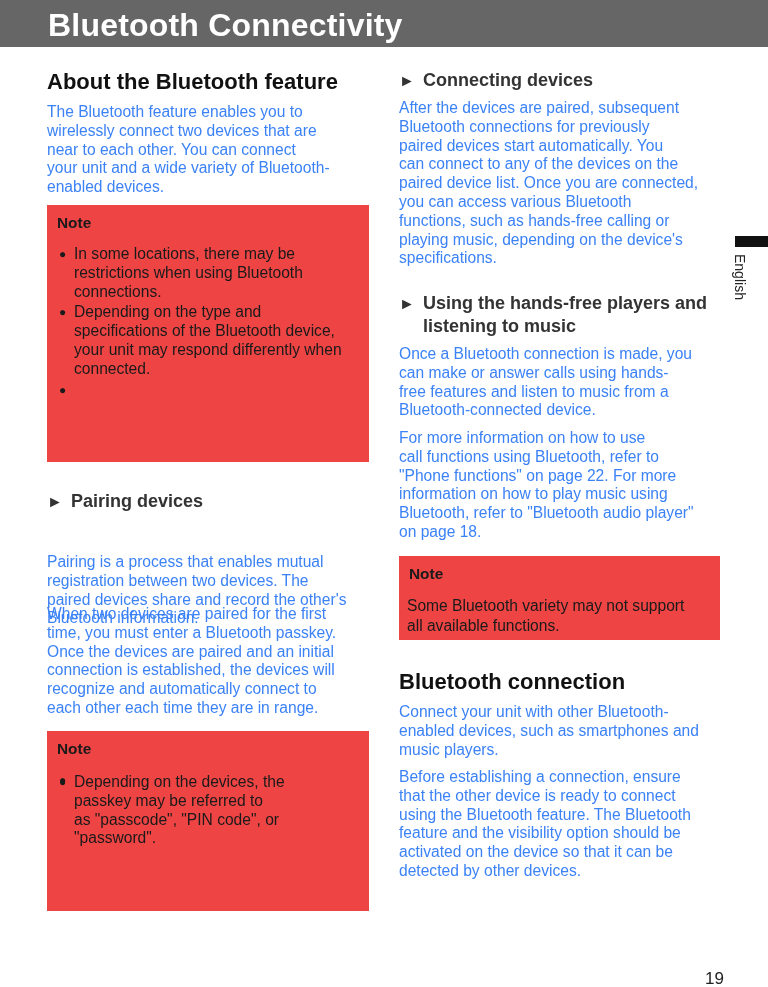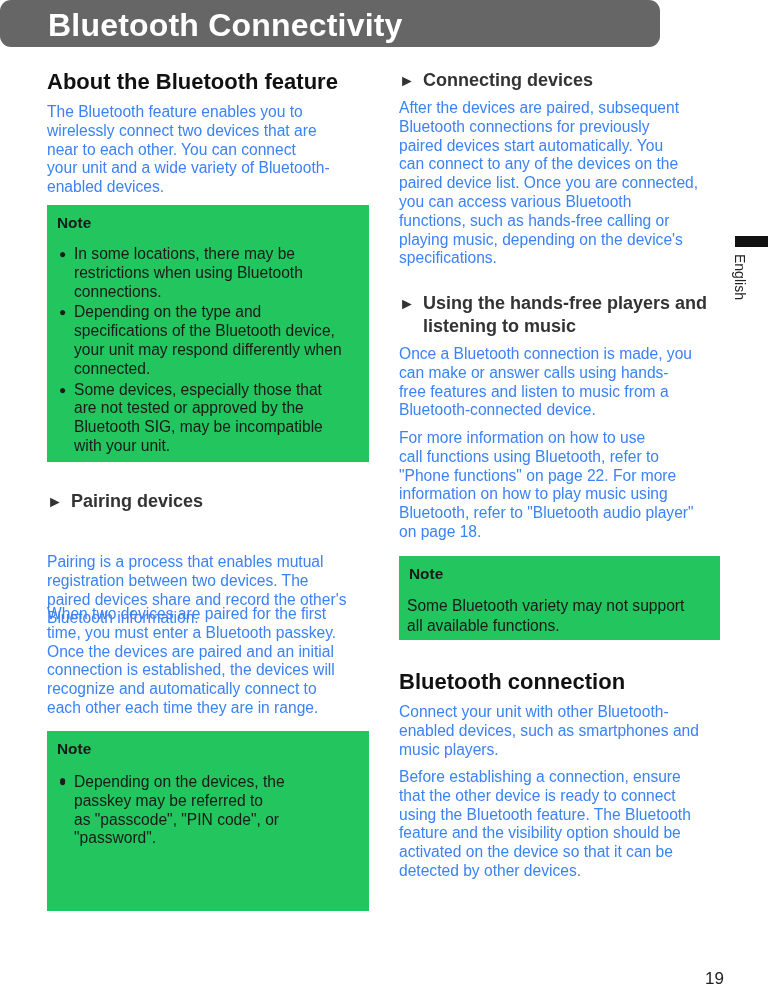--- a/index.html
+++ b/index.html
@@ -1,22 +1,21 @@
 <!DOCTYPE html>
 <html><head>
 <meta charset="utf-8">
 <style>
   * { margin: 0; padding: 0; box-sizing: border-box; }
   html, body { width: 768px; height: 987px; background: #ffffff; overflow: hidden; }
   body { position: relative; font-family: "Liberation Sans", "DejaVu Sans", sans-serif; color: #1a1a1a; }
 
   .header-bar {
-    position: absolute; left: 0; top: 0; width: 660px; height: 47px;
+    position: absolute; left: 0; top: 0; width: 768px; height: 47px;
     background: #666666;
-    border-radius: 11px;
   }
   .header-title {
     position: absolute; left: 48px; top: 3px;
     font-size: 32px; font-weight: bold; color: #ffffff; letter-spacing: 0.2px;
     line-height: 44px;
   }
 
   .col { position: absolute; top: 0; }
   .col-left { left: 47px; width: 322px; }
   .col-right { left: 399px; width: 321px; }
@@ -32,21 +31,21 @@
   .h2 .arrow { display: inline-block; width: 24px; font-size: 16px; }
   .h2.wrap { padding-left: 24px; }
   .h2.wrap .arrow { position: absolute; left: 0; top: 0; }
 
   .p {
     position: absolute; font-size: 15.6px; line-height: 18.8px; color: #3b82f6;
     white-space: pre-line;
   }
 
   .note {
-    position: absolute; background: #22c55e;
+    position: absolute; background: #ef4444;
   }
   .note-label {
     position: absolute; left: 10px; font-size: 15.4px; font-weight: bold; color: #1a1a1a;
   }
   .note-list { position: absolute; left: 10px; right: 6px; list-style: none; }
   .note-list li {
     position: relative; padding-left: 17px; font-size: 15.6px; line-height: 18.8px;
     white-space: pre-line; margin-bottom: 2px;
   }
   .note-list li .bullet {
@@ -85,24 +84,21 @@
   <div class="note" style="top:205px; left:0; width:322px; height:257px;">
     <div class="note-label" style="top:9px;">Note</div>
     <ul class="note-list" style="top:40px;">
       <li><span class="bullet">●</span><span>In some locations, there may be
 restrictions when using Bluetooth
 connections.</span></li>
       <li><span class="bullet">●</span><span>Depending on the type and
 specifications of the Bluetooth device,
 your unit may respond differently when
 connected.</span></li>
-      <li><span class="bullet">●</span><span>Some devices, especially those that
-are not tested or approved by the
-Bluetooth SIG, may be incompatible
-with your unit.</span></li>
+      <li><span class="bullet">●</span></li>
     </ul>
   </div>
 
   <div class="h2" style="top:490px;">
     <span class="arrow">►</span><span>Pairing devices</span>
   </div>
   <div class="p" style="top:521px;margin-top:32px;">Pairing is a process that enables mutual
 registration between two devices. The
 paired devices share and record the other's
 Bluetooth information.</div>

